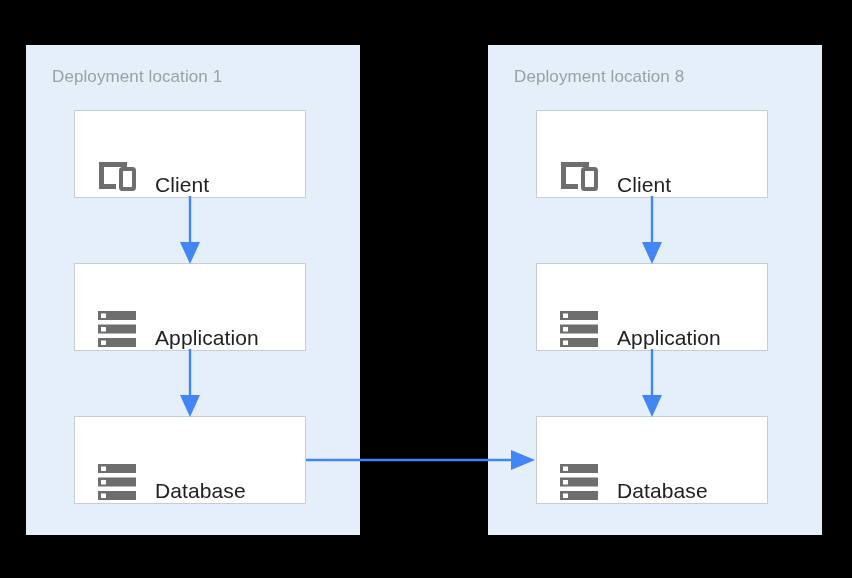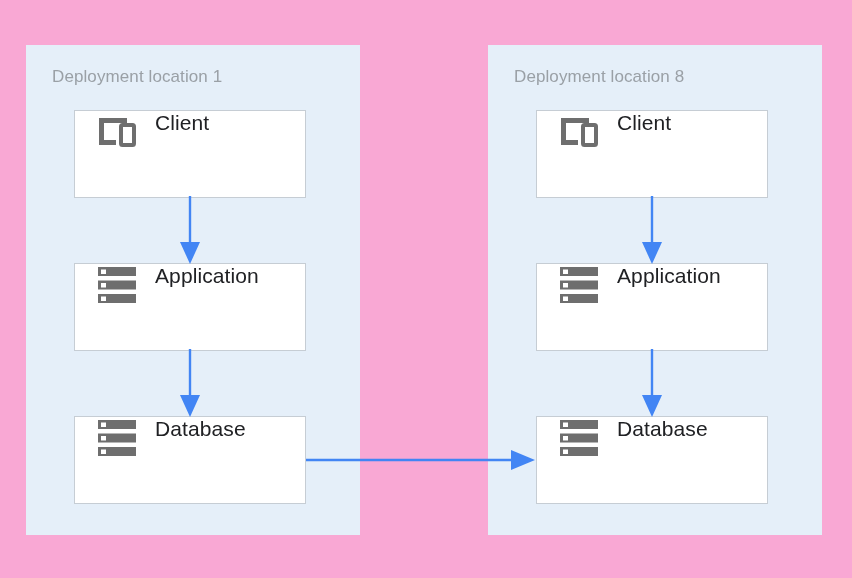--- a/index.html
+++ b/index.html
@@ -12,21 +12,21 @@
     width: 852px;
     height: 578px;
     font-family: "Liberation Sans", sans-serif;
     -webkit-font-smoothing: antialiased;
   }
 
   #canvas {
     position: relative;
     width: 852px;
     height: 578px;
-    background: #f9a8d4;
+    background: #000000;
     overflow: hidden;
     text-decoration: underline;
   }
 
   
   .zone {
     position: absolute;
     background: #e5eff9;
     box-sizing: border-box;
   }
@@ -40,21 +40,21 @@
     white-space: nowrap;
   }
 
   
   .node {
     position: absolute;
     background: #ffffff;
     border: 1px solid #c6cdd4;
     box-sizing: border-box;
     display: flex;
-    align-items: flex-start;
+    align-items: flex-end;
     padding-left: 20px;
   }
   .node-icon {
     width: 44px;
     height: 42px;
     flex: 0 0 auto;
     display: flex;
     align-items: center;
     justify-content: center;
   }

